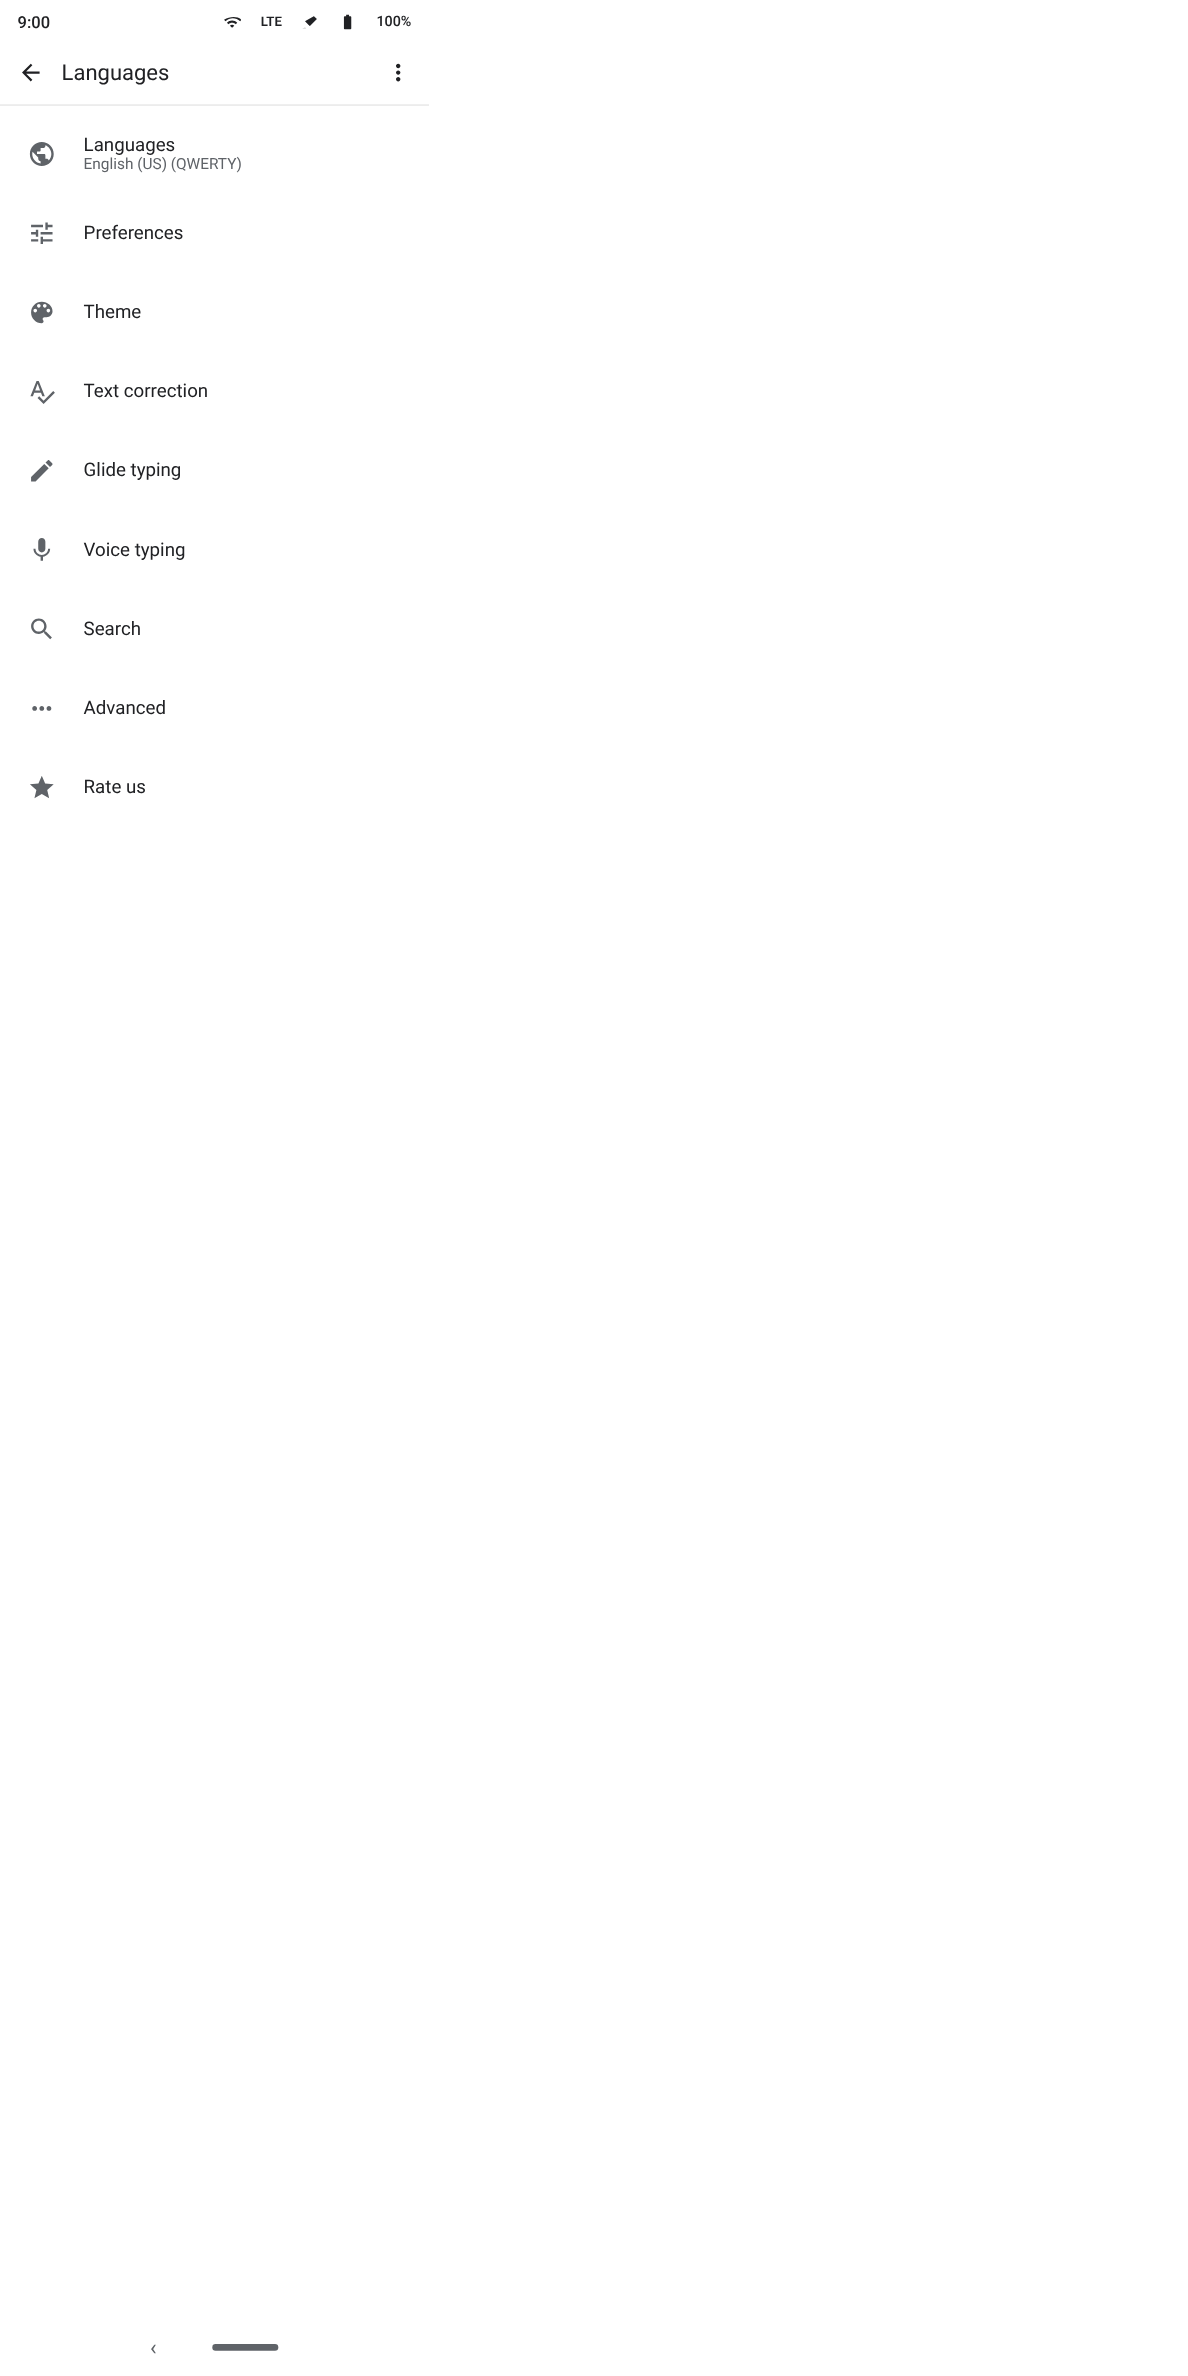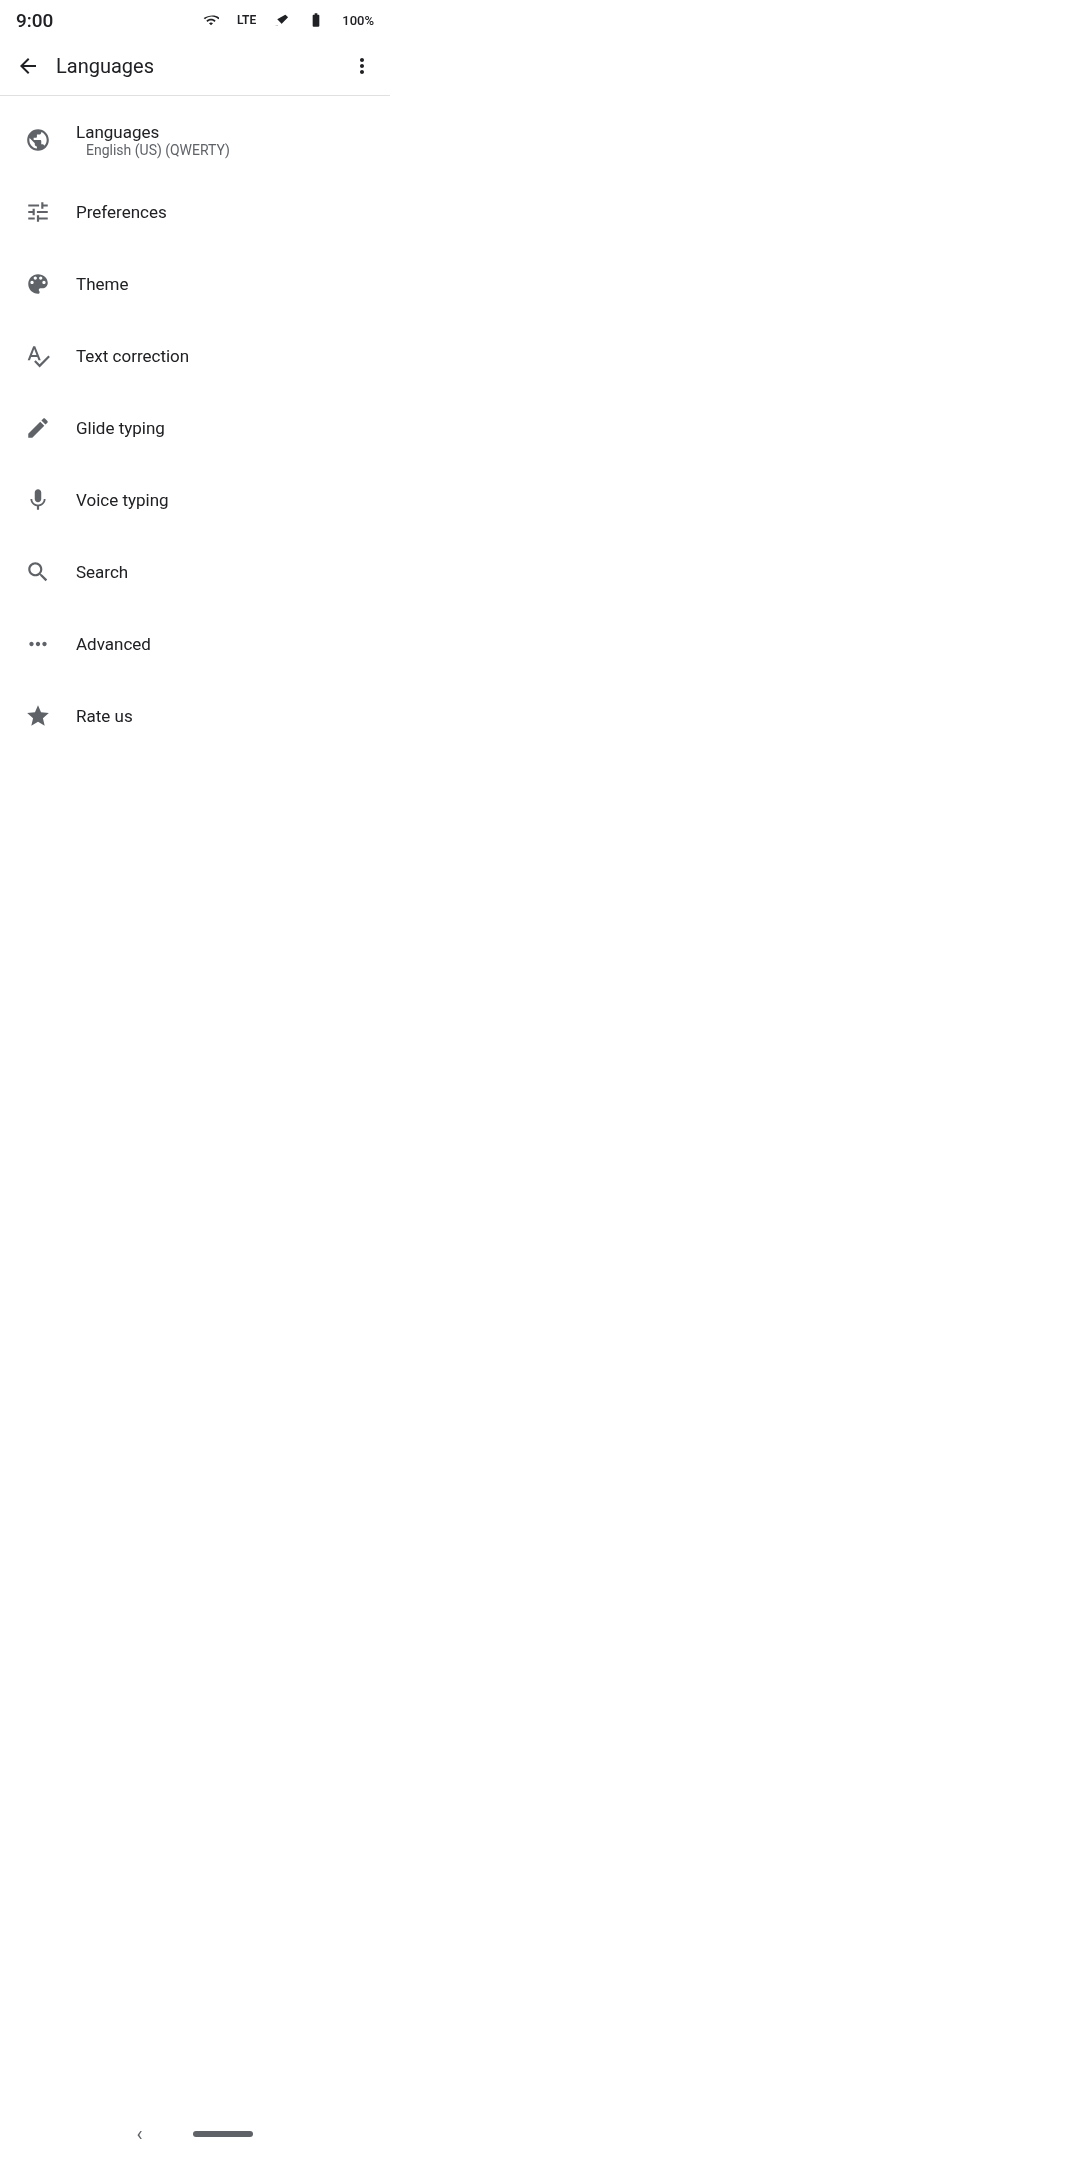--- a/index.html
+++ b/index.html
@@ -20,21 +20,21 @@
 
     .status-bar {
       display: flex;
       justify-content: space-between;
       align-items: center;
       padding: 8px 16px 4px 16px;
       height: 36px;
     }
 
     .status-time {
-      font-size: 19px;
+      font-size: 15px;
       font-weight: 500;
       color: #202124;
     }
 
     .status-icons {
       display: flex;
       align-items: center;
       gap: 18px;
       font-size: 13px;
       color: #202124;
@@ -116,21 +116,20 @@
 
     .item-title {
       font-size: 17px;
       font-weight: 400;
       color: #202124;
     }
 
     .item-subtitle {
       font-size: 14px;
       color: #5f6368;
-      margin-left: 10px;
     }
 
     .nav-bar {
       position: fixed;
       bottom: 0;
       width: 390px;
       height: 52px;
       display: flex;
       align-items: center;
       justify-content: space-around;

